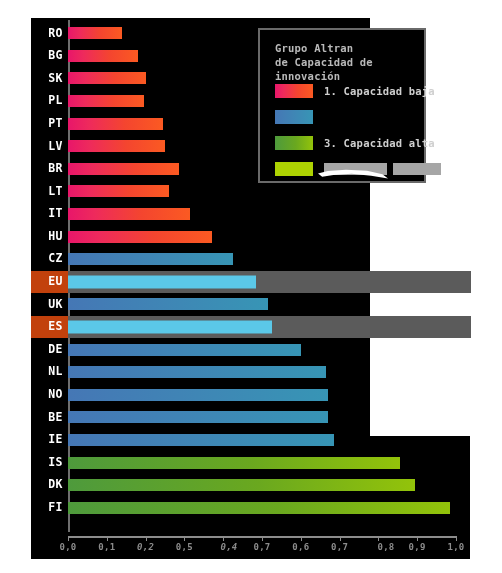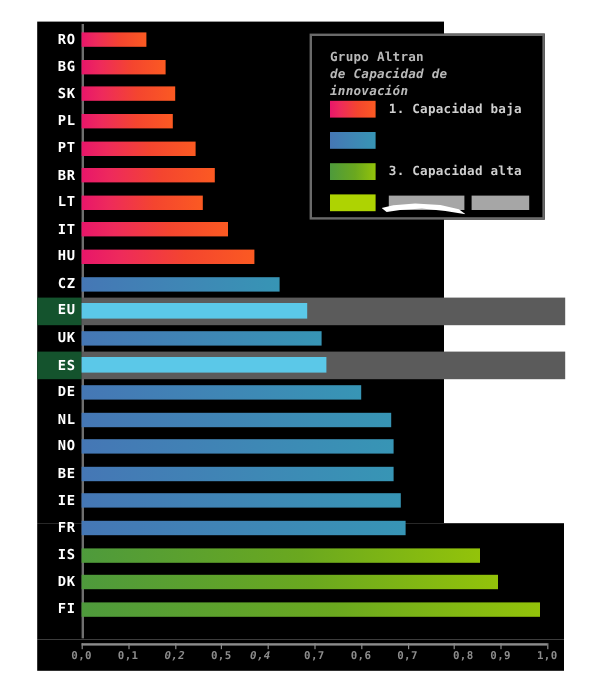--- a/index.html
+++ b/index.html
@@ -21,21 +21,21 @@
   #rows{position:absolute;left:31px;top:22px;width:440px;}
   .row{
     position:relative;height:22.6px;
     display:flex;align-items:center;
   }
   .row-label-cell{
     width:37px;flex:0 0 37px;height:22.6px;
     display:flex;align-items:center;justify-content:flex-end;
     padding-right:5px;box-sizing:border-box;
   }
-  .row.hl .row-label-cell{background:#14532d;}
+  .row.hl .row-label-cell{background:#c2410c;}
   .row-label{
     color:#ffffff;font-size:11.5px;font-weight:bold;
     letter-spacing:.5px;line-height:1;
     font-family:"DejaVu Sans Mono","Liberation Mono",monospace;
   }
   .bar-track{position:relative;flex:1 1 auto;height:22.6px;}
   .row.hl .bar-track{background:#5b5b5b;}
   .bar{
     position:absolute;left:0;top:50%;transform:translateY(-50%);
     height:12px;border-radius:0;
@@ -61,30 +61,30 @@
   .tick{position:absolute;top:0;width:1px;height:5px;background:#8c8c8c;}
   .tick-lbl{
     position:absolute;top:6px;transform:translateX(-50%);
     color:#8c8c8c;font-size:9px;font-weight:bold;letter-spacing:.3px;
     white-space:nowrap;
     font-family:"DejaVu Sans Mono","Liberation Mono",monospace;
   }
 
   
   #legend{
-    position:absolute;left:258px;top:28px;width:196px;height:155px;
+    position:absolute;left:258px;top:28px;width:168px;height:155px;
     background:#000;border:2px solid #6a6a6a;box-sizing:border-box;
   }
   #legend-title{
     position:absolute;left:15px;top:11px;width:165px;
     color:#b9b9b9;font-size:10.5px;line-height:14px;font-weight:bold;
     letter-spacing:.2px;
     font-family:"DejaVu Sans Mono","Liberation Mono",monospace;
   }
-  #legend-title .l2{display:block;font-style:italic;}
+  #legend-title .l2{display:block;}
   #legend-items{position:absolute;left:15px;top:48px;width:165px;}
   .leg-item{display:flex;align-items:center;height:26px;}
   .leg-swatch{width:38px;height:14px;flex:0 0 38px;}
   .leg-text{
     margin-left:11px;color:#cfcfcf;font-size:10.5px;font-weight:bold;
     letter-spacing:.2px;white-space:nowrap;
     font-family:"DejaVu Sans Mono","Liberation Mono",monospace;
   }
   
   .redact{margin-left:11px;display:flex;align-items:center;gap:6px;}
@@ -145,20 +145,28 @@
       <div class="row">
         <div class="row-label-cell">
           <span class="row-label">PT</span>
         </div>
         <div class="bar-track">
           <div class="bar g-low" style="width: 95.06px;"></div>
         </div>
       </div>
       <div class="row">
         <div class="row-label-cell">
+          <span class="row-label">LV</span>
+        </div>
+        <div class="bar-track">
+          <div class="bar g-low" style="width: 97px;"></div>
+        </div>
+      </div>
+      <div class="row">
+        <div class="row-label-cell">
           <span class="row-label">BR</span>
         </div>
         <div class="bar-track">
           <div class="bar g-low" style="width: 110.58px;"></div>
         </div>
       </div>
       <div class="row">
         <div class="row-label-cell">
           <span class="row-label">LT</span>
         </div>
@@ -245,28 +253,20 @@
         <div class="bar-track">
           <div class="bar g-mid" style="width: 259.96px;"></div>
         </div>
       </div>
       <div class="row">
         <div class="row-label-cell">
           <span class="row-label">IE</span>
         </div>
         <div class="bar-track">
           <div class="bar g-mid" style="width: 265.78px;"></div>
-        </div>
-      </div>
-      <div class="row">
-        <div class="row-label-cell">
-          <span class="row-label">FR</span>
-        </div>
-        <div class="bar-track">
-          <div class="bar g-mid" style="width: 269.66px;"></div>
         </div>
       </div>
       <div class="row">
         <div class="row-label-cell">
           <span class="row-label">IS</span>
         </div>
         <div class="bar-track">
           <div class="bar g-high" style="width: 331.74px;"></div>
         </div>
       </div>
@@ -292,21 +292,21 @@
     <div id="xaxis-line"></div>
   <div class="tick" style="left: 0px;"></div>
       <div class="tick-lbl" style="left: 0px;">0,0</div>
       <div class="tick" style="left: 38.8px;"></div>
       <div class="tick-lbl" style="left: 38.8px;">0,1</div>
       <div class="tick" style="left: 77.6px;"></div>
       <div class="tick-lbl" style="left: 77.6px; font-style: italic;">0,2</div>
       <div class="tick" style="left: 116.4px;"></div>
       <div class="tick-lbl" style="left: 116.4px;">0,5</div>
       <div class="tick" style="left: 155.2px;"></div>
-      <div class="tick-lbl" style="left: 149px; font-style: italic;">0,4</div>
+      <div class="tick-lbl" style="left: 161px; font-style: italic;">0,4</div>
       <div class="tick" style="left: 194px;"></div>
       <div class="tick-lbl" style="left: 194px;">0,7</div>
       <div class="tick" style="left: 232.8px;"></div>
       <div class="tick-lbl" style="left: 232.8px;">0,6</div>
       <div class="tick" style="left: 271.6px;"></div>
       <div class="tick-lbl" style="left: 271.6px;">0,7</div>
       <div class="tick" style="left: 310.4px;"></div>
       <div class="tick-lbl" style="left: 318px;">0,8</div>
       <div class="tick" style="left: 349.2px;"></div>
       <div class="tick-lbl" style="left: 349.2px;">0,9</div>

